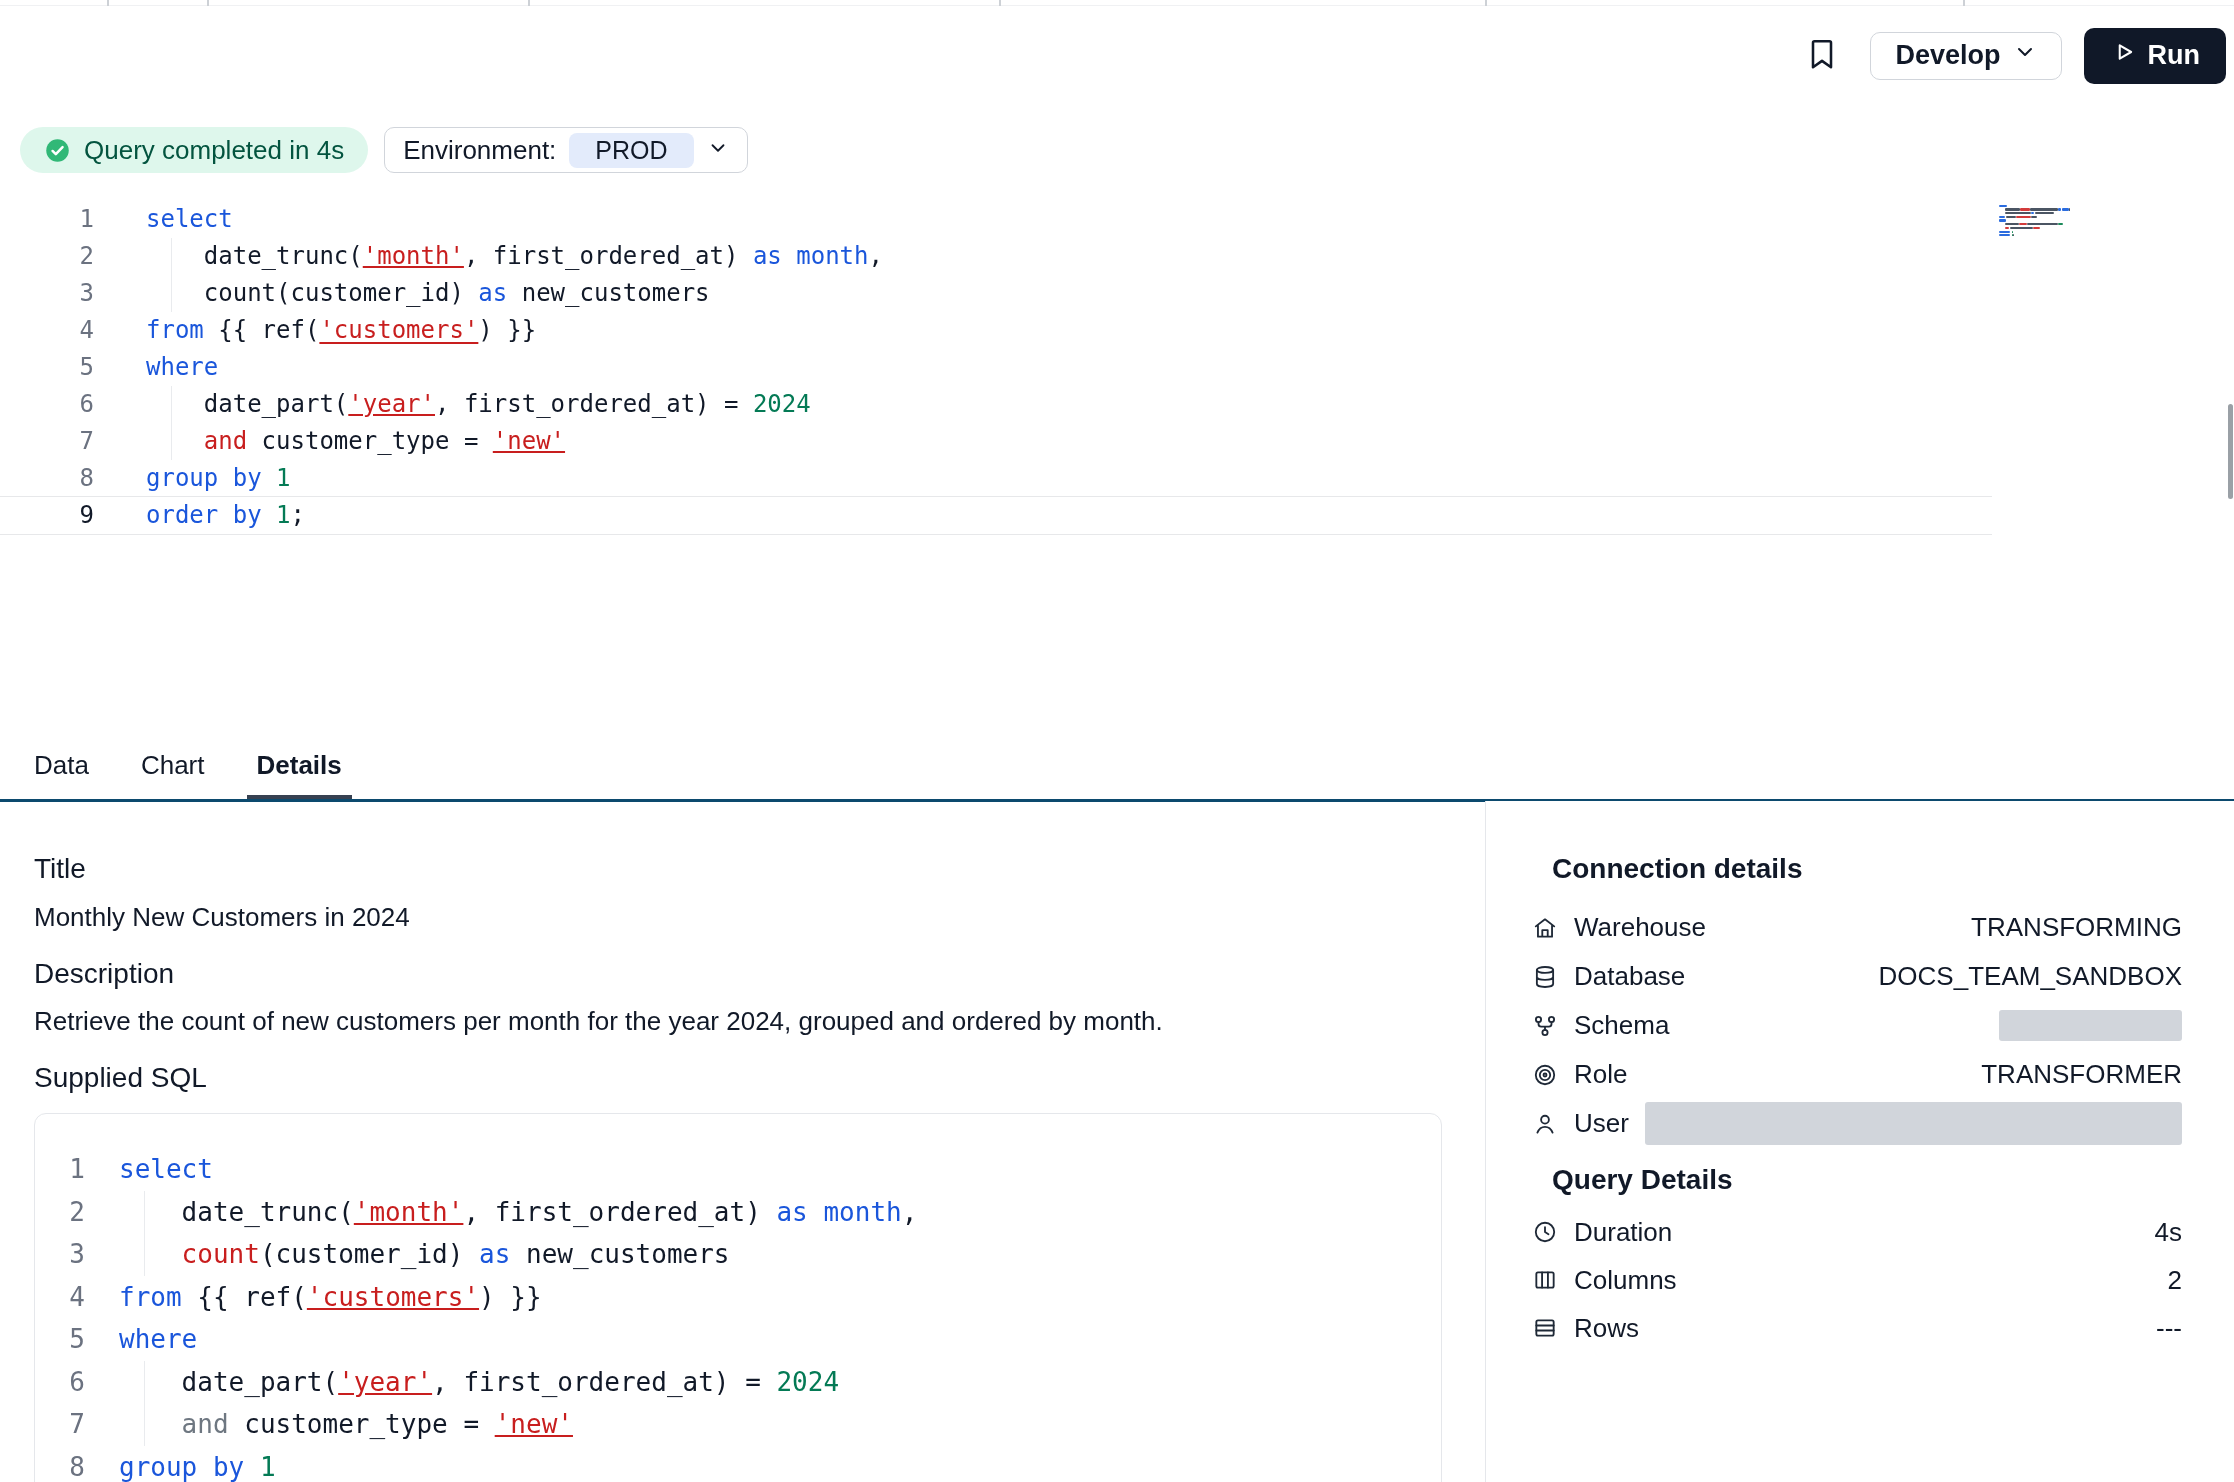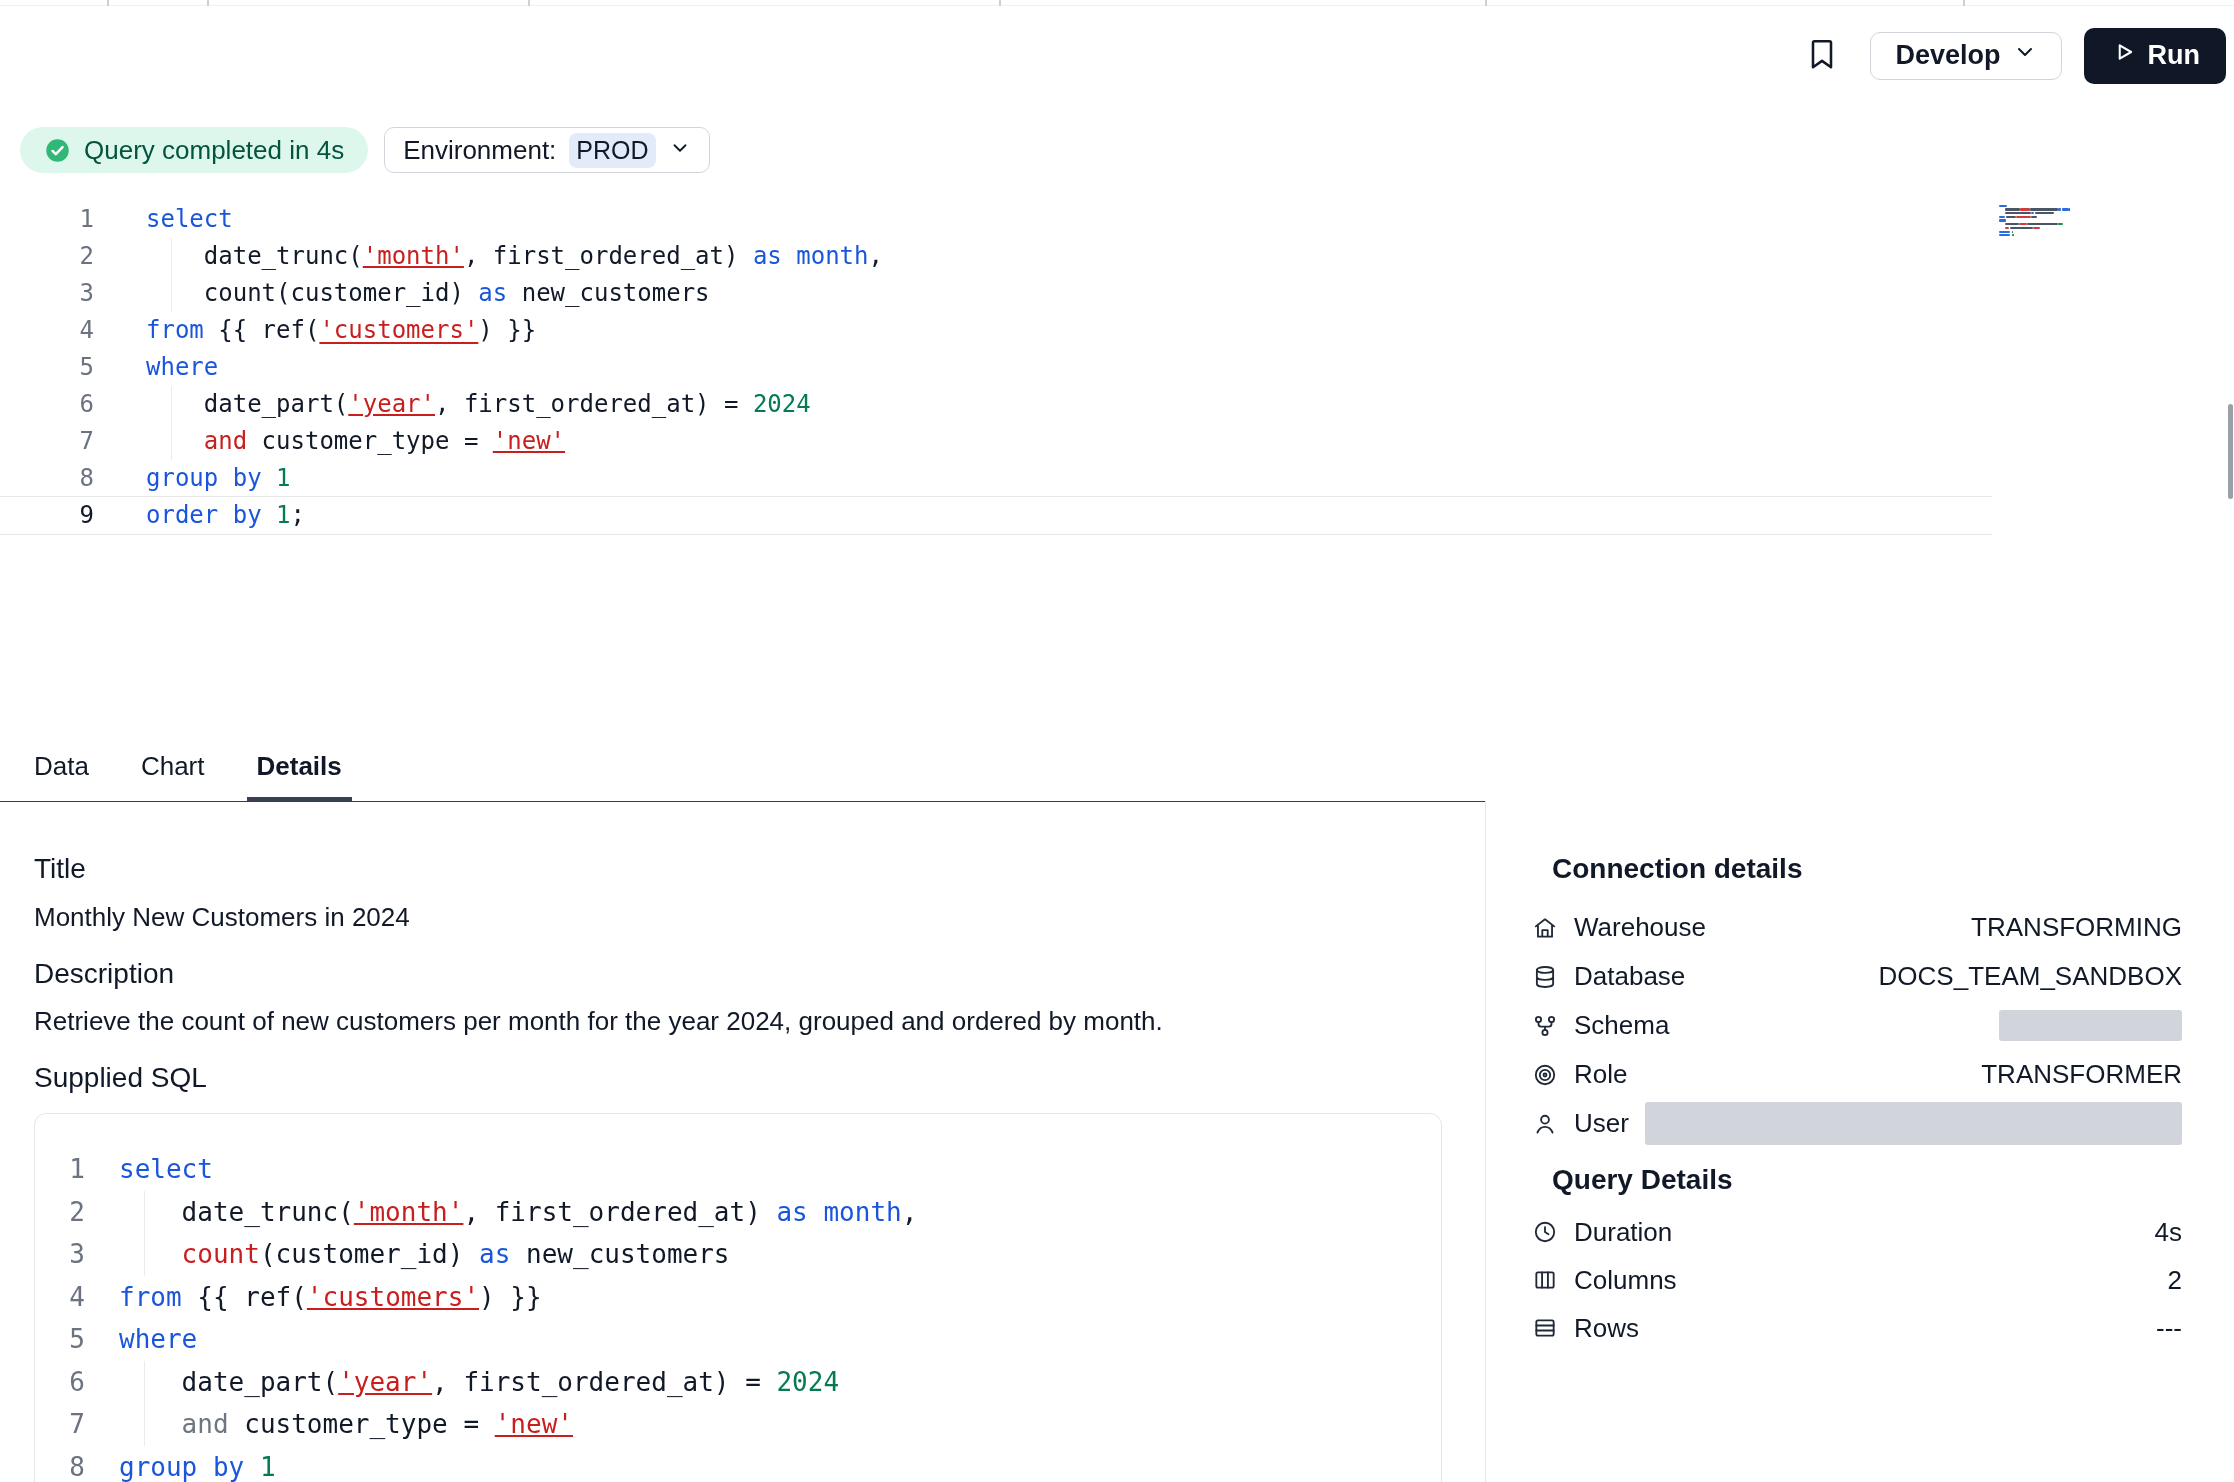--- a/index.html
+++ b/index.html
@@ -21,21 +21,21 @@
     border:1.5px solid #D1D5DB; border-radius:10px; font-family:inherit; font-size:27px; font-weight:600; color:#111928; cursor:pointer; }
   .run-btn { display:flex; align-items:center; gap:12px; height:56px; padding:0 26px; margin-left:-8px;
     background:var(--run-button-bg,#101828); color:#fff; border:none; border-radius:10px; font-family:inherit; font-size:27px; font-weight:700; cursor:pointer; }
 
   
   .status-bar { position:absolute; top:127px; left:20px; display:flex; align-items:center; gap:16px; }
   .status-pill { display:flex; align-items:center; gap:13px; height:46px; padding:0 24px; border-radius:23px;
     background:var(--success-pill-bg,#DEF7EC); color:var(--success-pill-text,#03543F); font-size:26px; font-weight:500; }
   .env-select { display:flex; align-items:center; gap:13px; height:46px; padding:0 18px; background:#fff;
     border:1.5px solid #D1D5DB; border-radius:10px; font-family:inherit; font-size:26px; color:#111928; cursor:pointer; }
-  .env-badge { display:inline-block; padding:3px 7px; border-radius:8px; background:var(--env-badge-bg,#E3EBFB); font-size:25px; color:#111928; }
+  .env-badge { display:inline-block; padding:3px 26px; border-radius:8px; background:var(--env-badge-bg,#E3EBFB); font-size:25px; color:#111928; }
 
   
   .code-line { display:flex; font-family:"DejaVu Sans Mono", monospace; }
   .line-num { flex:none; text-align:right; color:#6B7280; }
   .line-code { white-space:pre; position:relative; }
   .indented .line-code::before { content:""; position:absolute; left:25px; top:0; height:100%; border-left:1px solid #E9EBEE; }
   .tk-k { color:var(--code-keyword,#1A56DB); }
   .tk-s { color:var(--code-string,#C81E1E);text-decoration:underline; }
   .tk-o { color:var(--code-string,#C81E1E); }
   .tk-n { color:var(--code-number,#047A55); }
@@ -53,21 +53,21 @@
   
   .minimap { position:absolute; left:1999px; top:204px; width:101px; cursor:pointer; }
   .mm-row { display:flex; align-items:center; height:3.7px; }
   .mm-row i { display:block; height:2.3px; border-radius:1px; }
   .mm-k { background:#2B6CDF; } .mm-s,.mm-o,.mm-r { background:#D23B3B; }
   .mm-n { background:#1B8A5A; } .mm-d { background:#4B5563; }
 
   .scroll-thumb { position:absolute; right:1px; top:404px; width:5px; height:95px; background:#9AA0A6; border-radius:3px; cursor:grab; }
 
   
-  .tabs { position:absolute; top:736px; left:0; right:0; height:66px; display:flex; align-items:stretch; gap:32px; padding-left:24px; border-bottom:1px solid #0c4a6e; }
+  .tabs { position:absolute; top:736px; left:0; right:0; height:66px; display:flex; align-items:stretch; gap:32px; padding-left:24px; border-bottom:3px solid #0c4a6e; }
   .tab { background:none; border:none; border-bottom:4px solid transparent; padding:0 10px; font-family:inherit; font-size:26px; color:#111928; cursor:pointer; }
   .tab.active { font-weight:700; border-bottom-color:#374151; }
 
   
   .left-details { position:absolute; left:34px; top:801px; bottom:0; width:1420px; }
   .left-details > * { position:absolute; left:0; }
   .sec-h { font-size:28px; font-weight:400; color:#111928; }
   .body-t { font-size:26px; color:#111928; }
   .pos-title-h { top:52px; } .pos-title-v { top:101px; }
   .pos-desc-h { top:157px; } .pos-desc-v { top:205px; }

